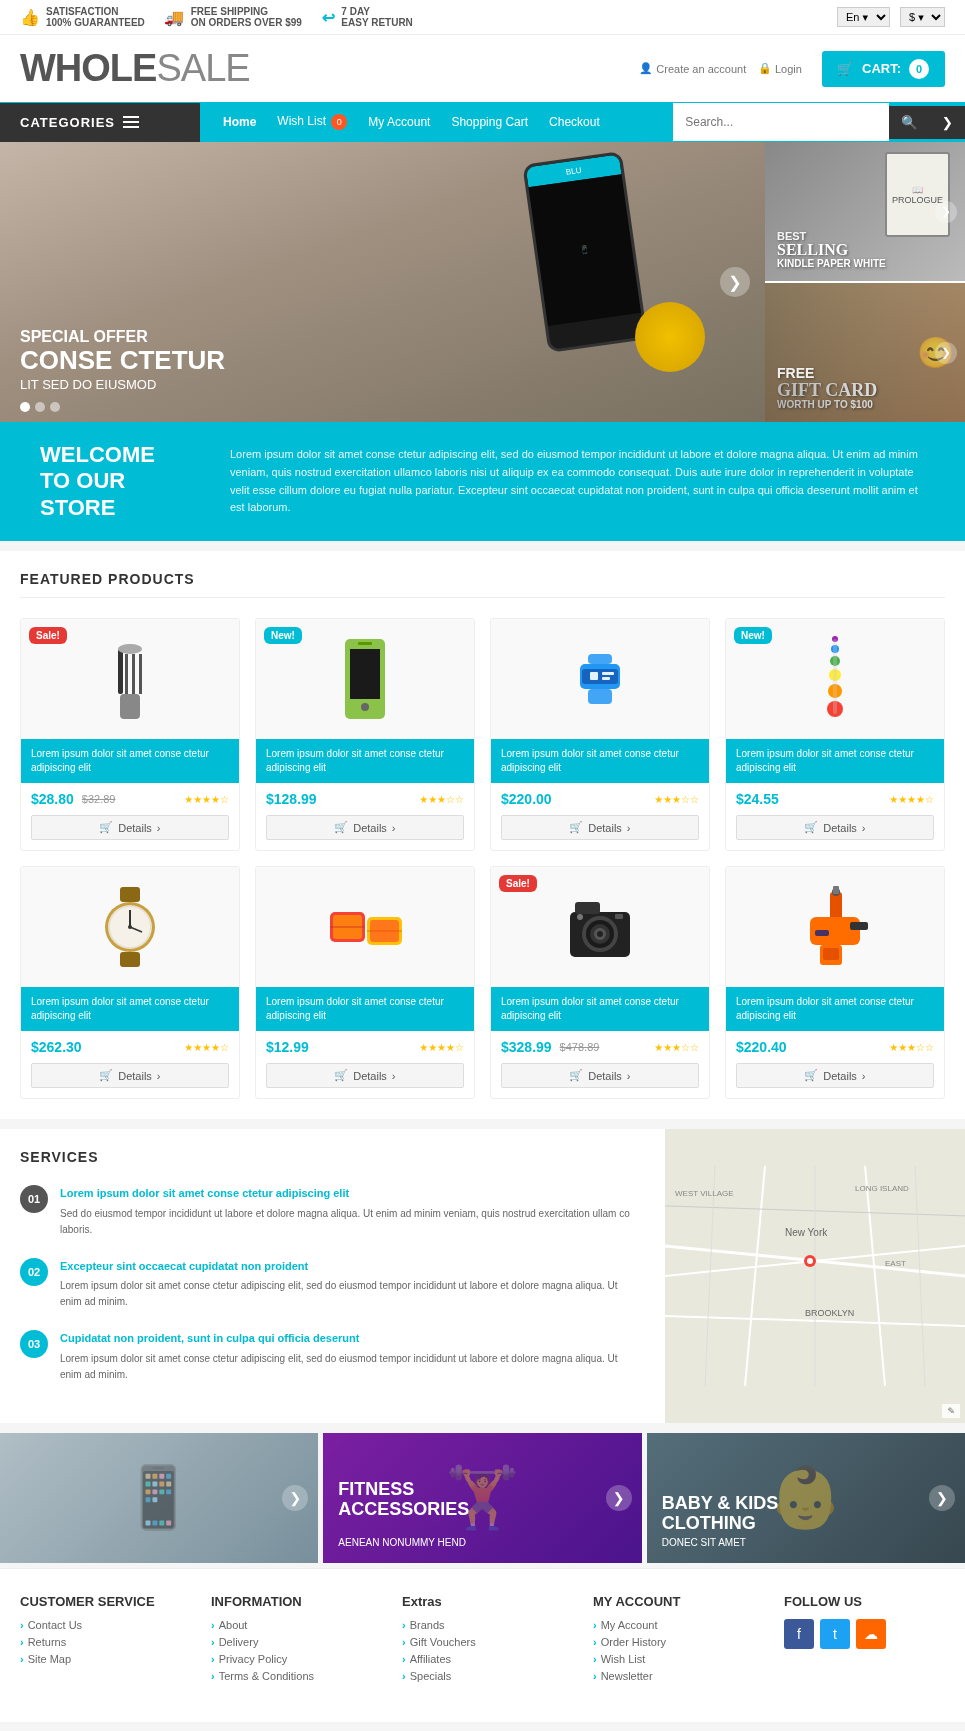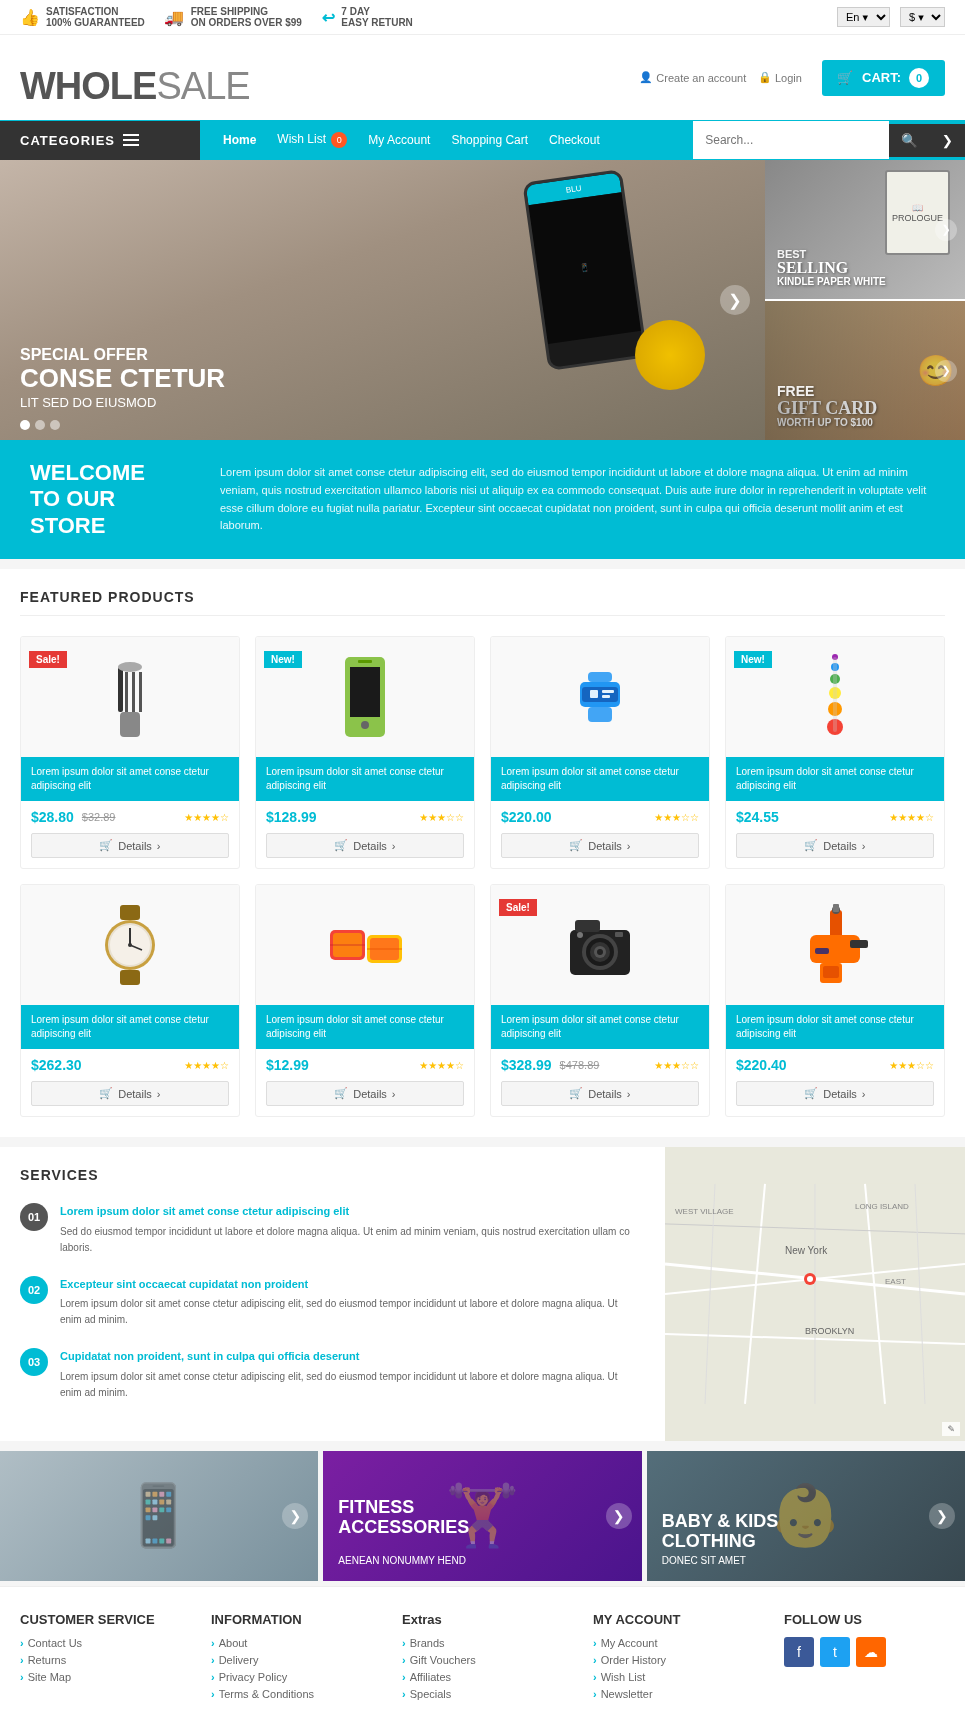--- a/index.html
+++ b/index.html
@@ -8,38 +8,38 @@
     
     .top-bar { background: #fff; padding: 6px 20px; display: flex; align-items: center; justify-content: space-between; border-bottom: 1px solid #eee; }
     .top-bar-features { display: flex; gap: 20px; }
     .top-bar-feature { display: flex; align-items: center; gap: 6px; font-size: 10px; font-weight: bold; color: #555; }
     .top-bar-feature .icon { color: #00bcd4; font-size: 16px; }
     .top-bar-right { display: flex; gap: 10px; align-items: center; font-size: 11px; color: #555; padding-left: 33px; }
     .top-bar-right select { border: 1px solid #ccc; padding: 2px 4px; font-size: 11px; }
 
     
     .header { background: #fff; padding: 12px 20px; display: flex; align-items: center; justify-content: space-between; }
-    .logo { font-size: 38px; font-weight: 900; color: #00bcd4; letter-spacing: -1px; margin-top: 18px; }
+    .logo { font-size: 38px; font-weight: 900; color: #00bcd4; letter-spacing: -1px; }
     .logo span { color: #555; }
     .header-right { display: flex; align-items: center; gap: 20px; }
     .header-links { display: flex; gap: 12px; font-size: 11px; color: #777; }
     .header-links a { color: #777; text-decoration: none; display: flex; align-items: center; gap: 3px; }
     .cart-btn { background: #00bcd4; color: #fff; padding: 8px 16px; border-radius: 3px; font-size: 13px; font-weight: bold; display: flex; align-items: center; gap: 8px; cursor: pointer; }
     .cart-btn .cart-count { background: #fff; color: #00bcd4; border-radius: 50%; width: 20px; height: 20px; display: flex; align-items: center; justify-content: center; font-size: 11px; font-weight: bold; }
 
     
     .nav-bar { background: #00bcd4; display: flex; align-items: center; }
     .categories-btn { background: #333; color: #fff; padding: 12px 20px; font-size: 13px; font-weight: bold; letter-spacing: 1px; display: flex; align-items: center; gap: 8px; cursor: pointer; min-width: 200px; }
     .categories-btn .hamburger { display: flex; flex-direction: column; gap: 3px; }
     .categories-btn .hamburger span { width: 16px; height: 2px; background: #fff; display: block; }
     .nav-links { display: flex; align-items: center; gap: 5px; padding: 0 15px; flex: 1; }
     .nav-links a { color: #fff; text-decoration: none; font-size: 12px; padding: 12px 8px; display: block; }
     .nav-links .badge { background: #ff5722; color: #fff; border-radius: 50%; width: 16px; height: 16px; font-size: 9px; display: inline-flex; align-items: center; justify-content: center; margin-left: 2px; }
     .nav-search { display: flex; align-items: center; margin-left: auto; }
-    .nav-search input { padding: 12px 12px; border: none; font-size: 12px; width: 196px; }
+    .nav-search input { padding: 12px 12px; border: none; font-size: 12px; width: 216px; }
     .nav-search button { background: #333; color: #fff; border: none; padding: 9px 12px; cursor: pointer; }
 
     
     .hero { display: flex; gap: 0; background: #fff; }
     .hero-main { flex: 1; position: relative; overflow: hidden; height: 280px; background: linear-gradient(135deg, #2c2c2c 0%, #555 100%); }
     .hero-main-content { position: absolute; bottom: 30px; left: 20px; color: #fff; }
     .hero-dots { position: absolute; bottom: 10px; left: 20px; display: flex; gap: 5px; }
     .hero-dot { width: 10px; height: 10px; border-radius: 50%; background: #fff; opacity: 0.5; }
     .hero-dot.active { opacity: 1; }
     .hero-arrow { position: absolute; right: 15px; top: 50%; transform: translateY(-50%); background: rgba(255,255,255,0.3); border-radius: 50%; width: 30px; height: 30px; display: flex; align-items: center; justify-content: center; color: #fff; cursor: pointer; font-size: 16px; }
@@ -51,30 +51,30 @@
     .hero-side-text .title { font-size: 16px; font-weight: 900; line-height: 1.1; font-family: Liberation Serif, serif; }
     .hero-side-text .sub { font-size: 11px; }
     .hero-side-arrow { position: absolute; right: 10px; top: 50%; transform: translateY(-50%); background: rgba(255,255,255,0.3); border-radius: 50%; width: 24px; height: 24px; display: flex; align-items: center; justify-content: center; color: #fff; cursor: pointer; font-size: 12px; }
 
     
     .hero-main-bg { position: absolute; top: 0; left: 0; right: 0; bottom: 0; background: linear-gradient(135deg, #b5a79a 0%, #8a7f78 50%, #d4c5a9 100%); }
     .kindle-bg { background: linear-gradient(135deg, #9b9b9b 0%, #d4d4d4 100%); }
     .girl-bg { background: linear-gradient(135deg, #c4a882 0%, #a08060 100%); }
 
     
-    .welcome-banner { background: #00bcd4; padding: 20px 30px; display: flex; align-items: center; gap: 30px; margin-top: 0; }
+    .welcome-banner { background: #00bcd4; padding: 20px 40px; display: flex; align-items: center; gap: 30px; margin-top: 0; }
     .welcome-title { color: #fff; font-size: 22px; font-weight: 900; min-width: 160px; line-height: 1.2; }
     .welcome-text { color: rgba(255,255,255,0.9); font-size: 11px; line-height: 1.6; }
 
     
     .section { background: #fff; margin: 10px 0; padding: 20px; }
     .section-title { font-size: 14px; font-weight: bold; color: #333; letter-spacing: 1px; padding-bottom: 10px; border-bottom: 1px solid #eee; margin-bottom: 20px; }
     .products-grid { display: grid; grid-template-columns: repeat(4, 1fr); gap: 15px; }
     .product-card { border: 1px solid #eee; border-radius: 3px; overflow: hidden; position: relative; }
-    .product-badge { position: absolute; top: 14px; left: 8px; padding: 3px 7px; font-size: 10px; font-weight: bold; color: #fff; border-radius: 0; z-index: 1; }
+    .product-badge { position: absolute; top: 8px; left: 8px; padding: 3px 7px; font-size: 10px; font-weight: bold; color: #fff; border-radius: 6px; z-index: 1; }
     .badge-sale { background: #e53935; }
     .badge-new { background: #00bcd4; }
     .product-img { height: 120px; display: flex; align-items: center; justify-content: center; background: #f9f9f9; }
     .product-info { background: #00bcd4; padding: 8px 10px; }
     .product-info p { color: #fff; font-size: 10px; line-height: 1.4; }
     .product-pricing { padding: 8px 10px; display: flex; align-items: center; gap: 8px; }
     .price-current { color: #00bcd4; font-size: 14px; font-weight: bold; }
     .price-old { color: #999; font-size: 11px; text-decoration: line-through; }
     .stars { color: #ffc107; font-size: 10px; margin-left: auto; }
     .product-actions { padding: 0 10px 10px; }

